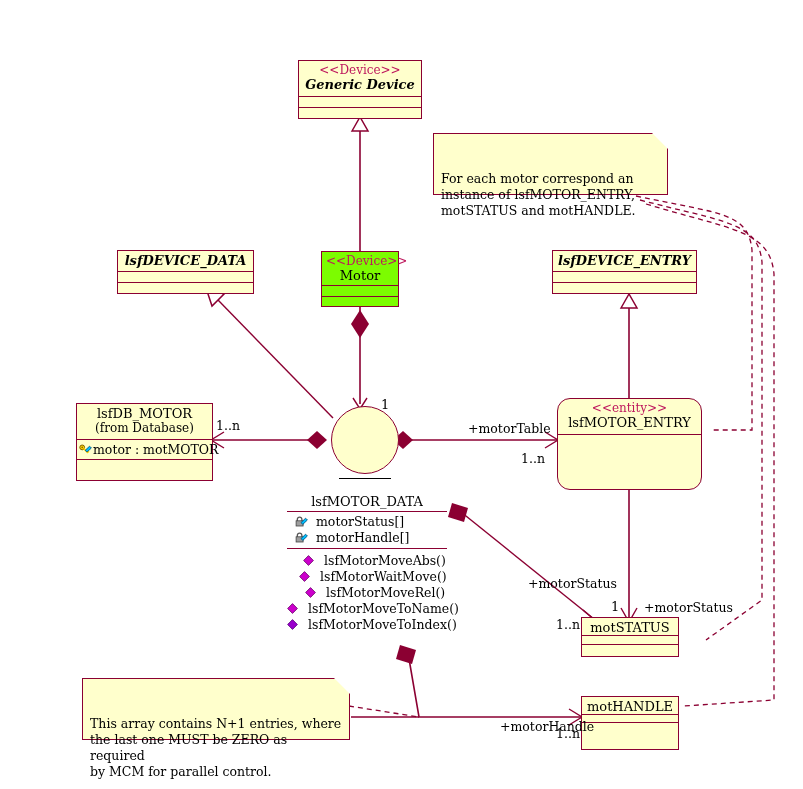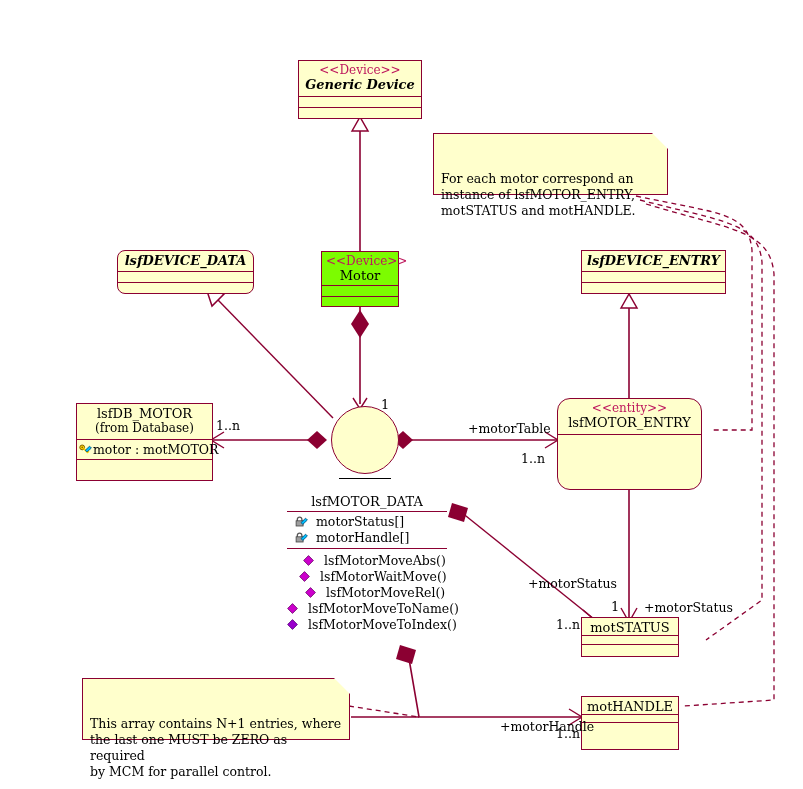--- a/index.html
+++ b/index.html
@@ -141,38 +141,38 @@
 
   <div class="uml-class" style="left:298px;top:60px;width:124px;height:59px;">
     <div class="sect" style="height:36px;">
       <div class="stereo">&lt;&lt;Device&gt;&gt;</div>
       <div class="cname ital">Generic Device</div>
     </div>
     <div class="sect empty"></div>
     <div class="sect empty"></div>
   </div>
 
-  <div class="uml-class" style="left:117px;top:250px;width:137px;height:44px;border-radius:8px;">
+  <div class="uml-class" style="left:117px;top:250px;width:137px;height:44px;">
     <div class="sect" style="height:21px;">
       <div class="cname ital">lsfDEVICE_DATA</div>
     </div>
     <div class="sect empty"></div>
     <div class="sect empty"></div>
   </div>
 
   <div class="uml-class green" style="left:321px;top:251px;width:78px;height:56px;">
     <div class="sect" style="height:34px;">
       <div class="stereo">&lt;&lt;Device&gt;&gt;</div>
       <div class="cname">Motor</div>
     </div>
     <div class="sect empty"></div>
     <div class="sect empty"></div>
   </div>
 
-  <div class="uml-class" style="left:581px;top:250px;width:145px;height:44px;">
+  <div class="uml-class" style="left:552px;top:250px;width:145px;height:44px;">
     <div class="sect" style="height:21px;">
       <div class="cname ital">lsfDEVICE_ENTRY</div>
     </div>
     <div class="sect empty"></div>
     <div class="sect empty"></div>
   </div>
 
   <div class="uml-class" style="left:76px;top:403px;width:137px;height:78px;">
     <div class="sect" style="height:36px;">
       <div class="cname">lsfDB_MOTOR</div>

